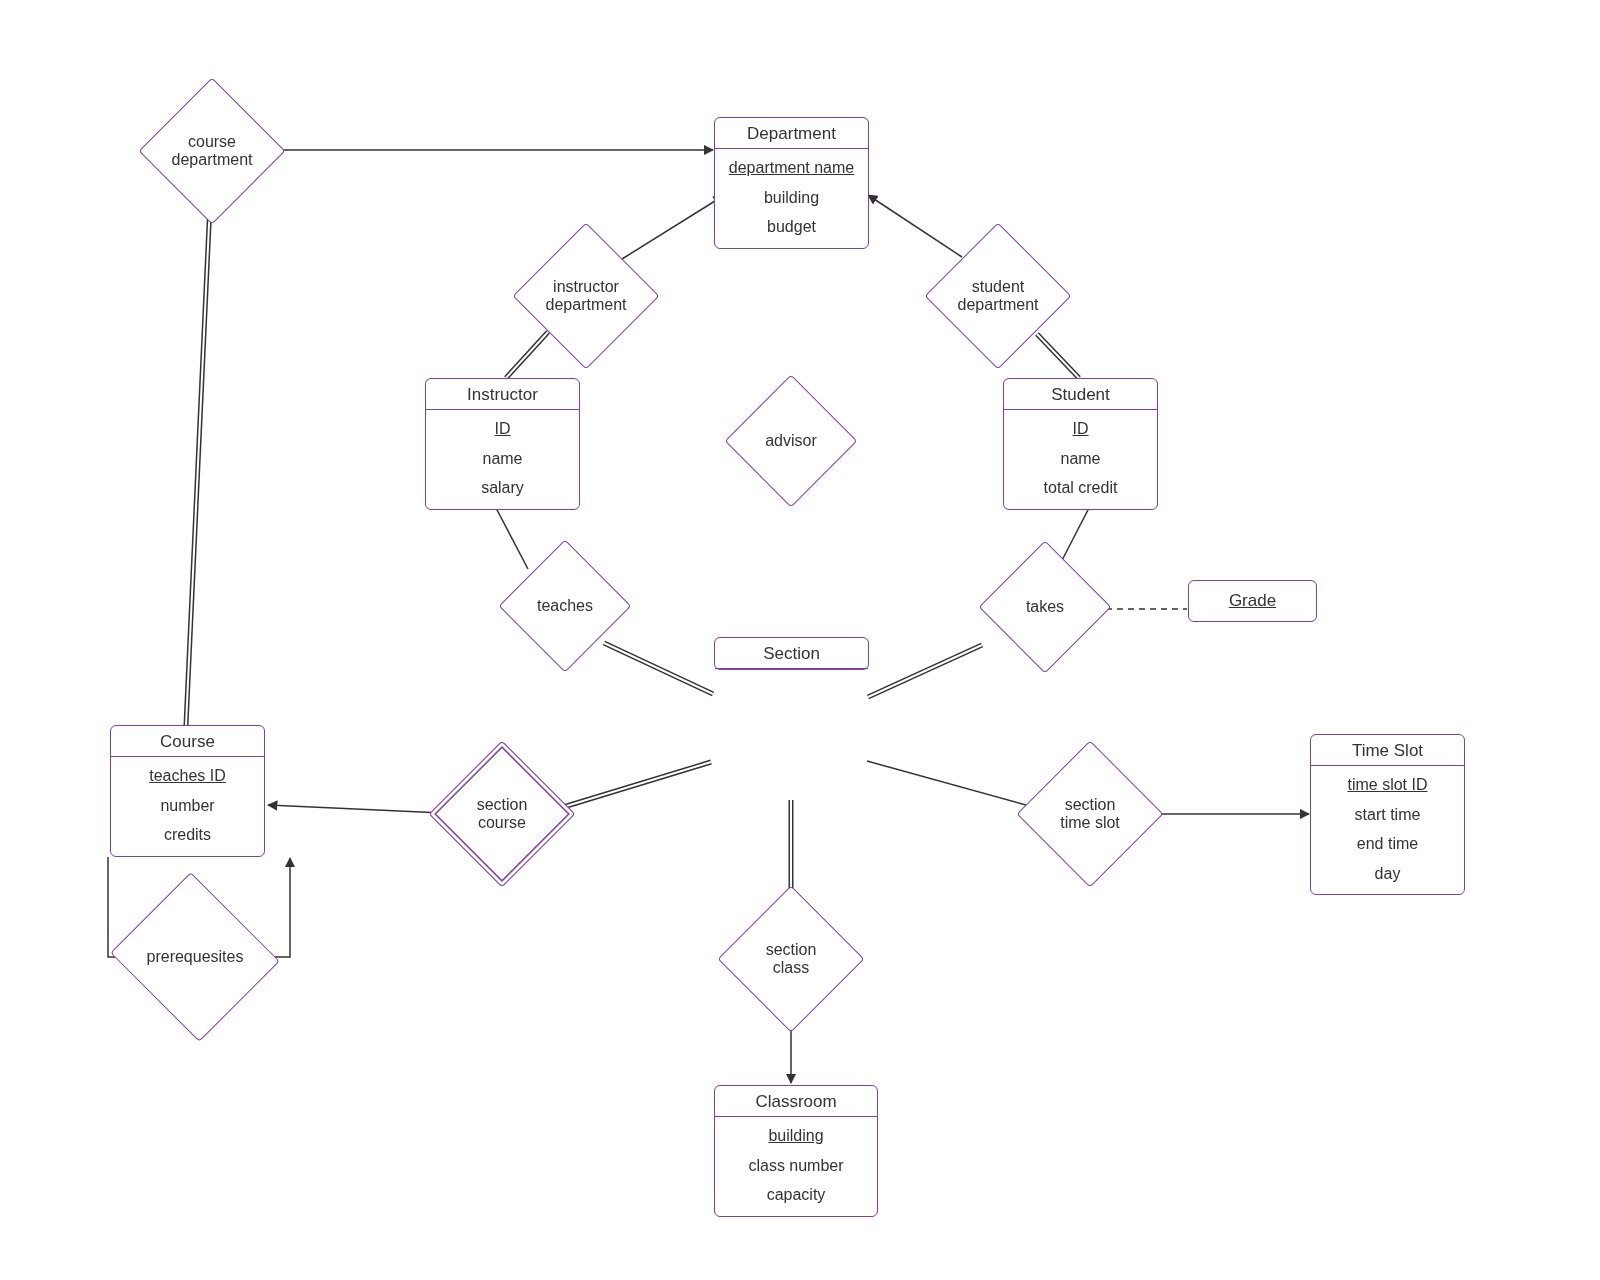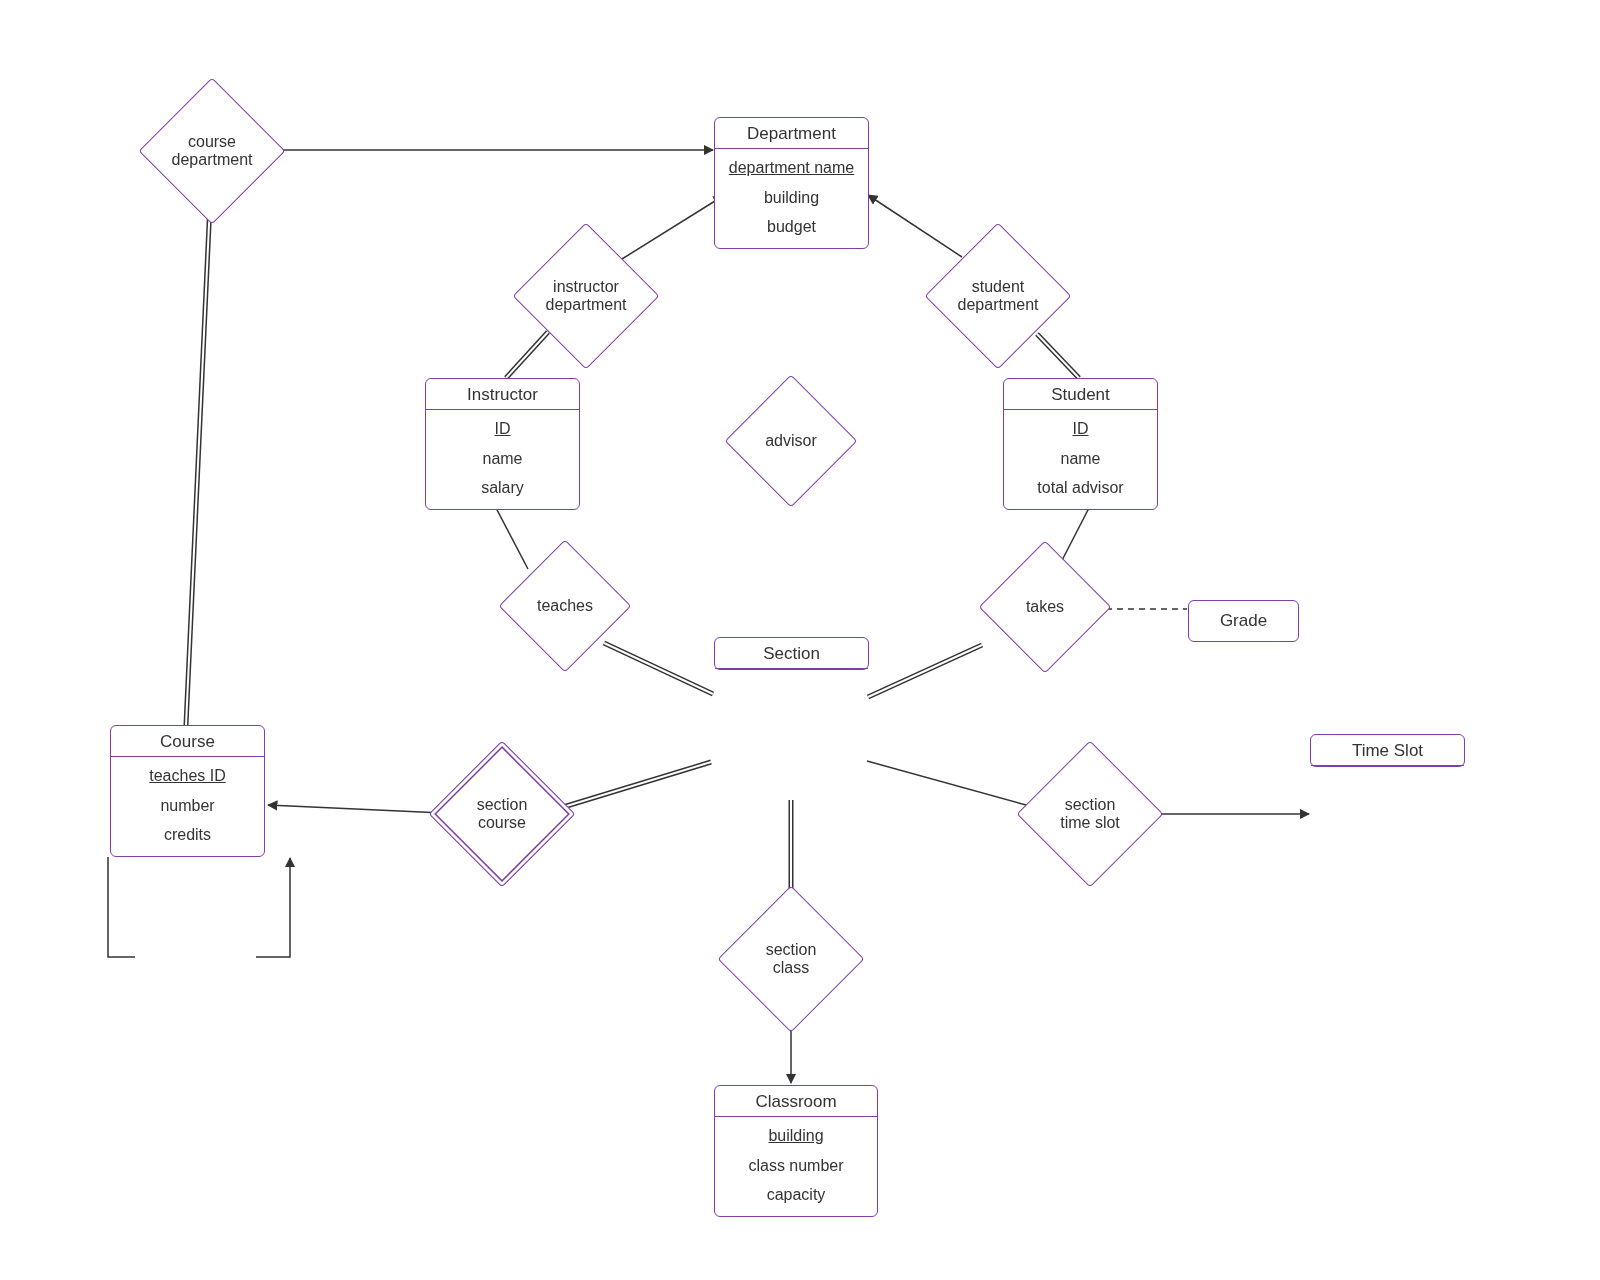--- a/index.html
+++ b/index.html
@@ -161,21 +161,21 @@
       <div class="attr">name</div>
       <div class="attr">salary</div>
     </div>
   </div>
 
   <div class="entity" style="left:1003px; top:378px; width:155px;">
     <div class="title">Student</div>
     <div class="attrs">
       <div class="attr key">ID</div>
       <div class="attr">name</div>
-      <div class="attr">total advisor</div>
+      <div class="attr">total credit</div>
     </div>
   </div>
 
   <div class="entity" style="left:714px; top:637px; width:155px;">
     <div class="title">Section</div>
   </div>
 
   <div class="entity" style="left:110px; top:725px; width:155px;">
     <div class="title">Course</div>
     <div class="attrs">
@@ -189,23 +189,29 @@
     <div class="title">Classroom</div>
     <div class="attrs">
       <div class="attr key">building</div>
       <div class="attr">class number</div>
       <div class="attr">capacity</div>
     </div>
   </div>
 
   <div class="entity" style="left:1310px; top:734px; width:155px;">
     <div class="title">Time Slot</div>
-  </div>
-
-  <div class="flatbox" style="left:1188px; top:600px; width:111px;">
+    <div class="attrs">
+      <div class="attr key">time slot ID</div>
+      <div class="attr">start time</div>
+      <div class="attr">end time</div>
+      <div class="attr">day</div>
+    </div>
+  </div>
+
+  <div class="flatbox" style="left:1188px; top:580px; width:129px;text-decoration:underline;">
     <span>Grade</span>
   </div>
 
   <div class="rel-outer" style="left:160px; top:99px; width:104px; height:104px;">
     <div class="diamond-border"></div>
     <div class="rel-label">course
 department</div>
   </div>
 
   <div class="rel-outer" style="left:534px; top:244px; width:104px; height:104px;">
@@ -246,14 +252,18 @@
     <div class="rel-label">section
 class</div>
   </div>
 
   <div class="rel-outer" style="left:1038px; top:762px; width:104px; height:104px;">
     <div class="diamond-border"></div>
     <div class="rel-label">section
 time slot</div>
   </div>
 
+  <div class="rel-outer" style="left:132px; top:900px; width:126px; height:114px;">
+    <div class="diamond-border"></div>
+    <div class="rel-label">prerequesites</div>
+  </div>
 
 </div>
 
 </body></html>

